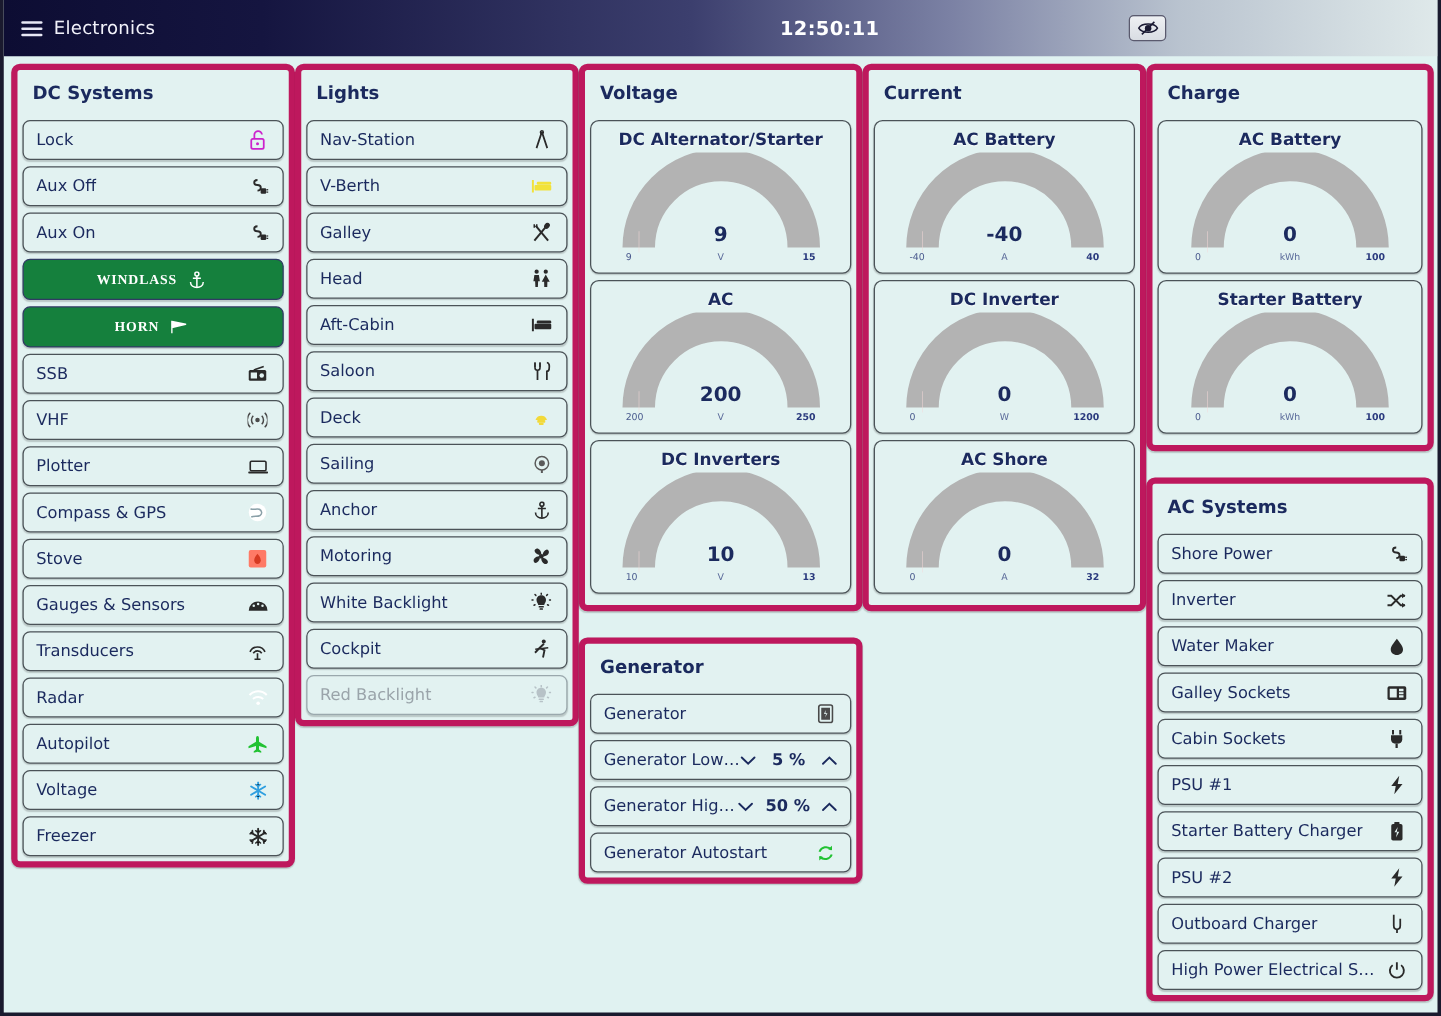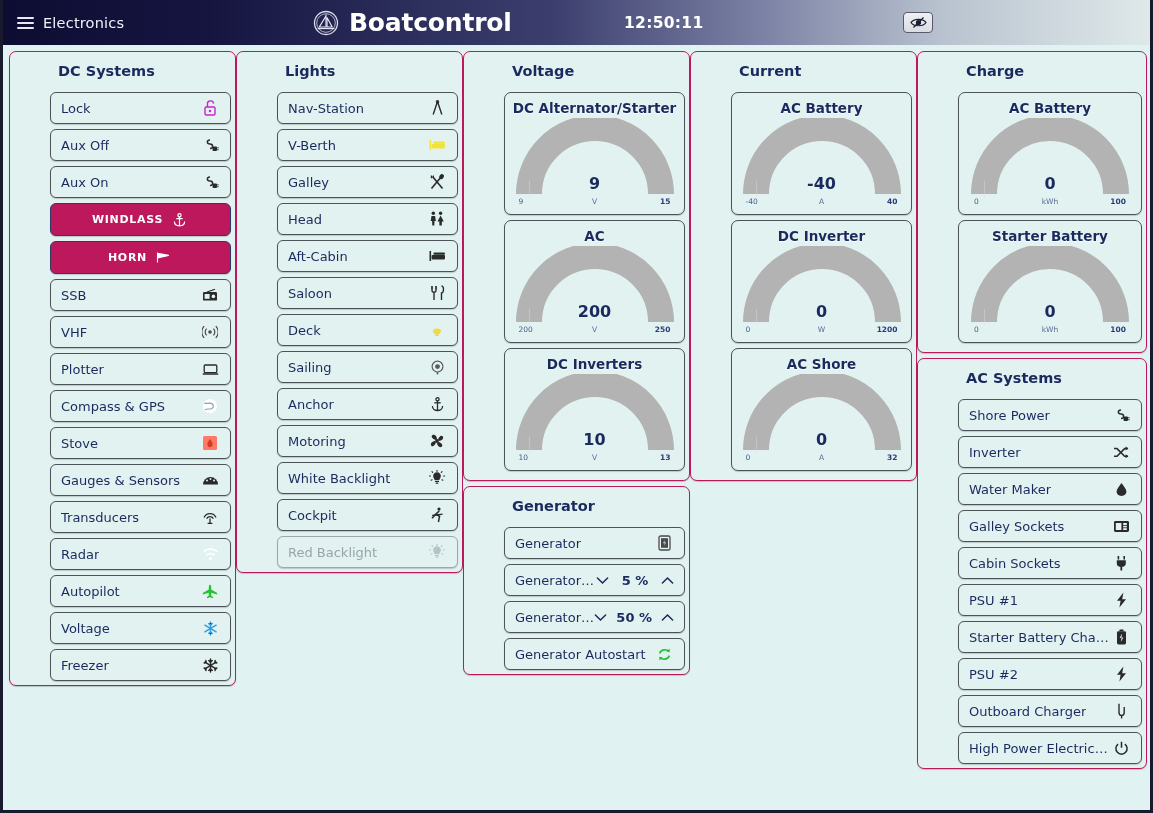--- a/index.html
+++ b/index.html
@@ -66,27 +66,26 @@
     align-items: flex-start;
     padding: 6px 6px 0 6px;
     gap: 0px;
     height: 768px;
   }
   .column { width: 227px; flex-shrink: 0; }
   .column.wide { width: 230px; }
 
   
   .panel {
-    border: 1px solid #be185d;
+    border: 5px solid #be185d;
     border-radius: 7px;
     background: #e2f2f1;
-    margin-bottom: 5px;
+    margin-bottom: 21px;
     box-shadow: 0 1px 1px rgba(0,0,0,.18);
     overflow: hidden;
-    padding-left: 36px;
   }
   .panel-header {
     padding: 11px 12px 13px 12px;
     font-size: 14.5px;
     font-weight: bold;
     color: #1b2a5e;
   }
   .panel-body { padding: 0 4px 4px 4px; }
 
   
@@ -103,29 +102,30 @@
     font-size: 13px;
     color: #1b2a5e;
   }
   .row:last-child { margin-bottom: 0; }
   .row.disabled { color: #9aa4aa; border-color: #9aa8ad; cursor: default; }
   .row-label { white-space: nowrap; overflow: hidden; text-overflow: ellipsis; }
   .row-icon { display: flex; align-items: center; justify-content: center; width: 20px; height: 18px; flex-shrink: 0; }
 
   
   .row.action {
-    background: #be185d;
+    background: #15803d;
     border-color: #303a64;
     color: #ffffff;
     justify-content: center;
     font-size: 11px;
     font-weight: bold;
     letter-spacing: .7px;
     height: 33px;
     gap: 6px;
+    font-family: Liberation Serif, serif;
   }
 
   
   .stepper { display: flex; align-items: center; gap: 9px; flex-shrink: 0; }
   .chev { cursor: pointer; display: flex; align-items: center; }
   .stepper-value { font-size: 13px; font-weight: bold; color: #1b2a5e; min-width: 34px; text-align: center; }
 
   
   .gauge-card {
     border: 1px solid #4b5358;
@@ -168,32 +168,20 @@
 <div id="header">
   <div id="menu-area">
     <span class="hamburger">
         <span></span>
         <span></span>
         <span></span>
       </span>
     <span id="menu-label">Electronics</span>
   </div>
 
-  <div id="brand">
-    <span>
-      <svg class="ic" width="26" height="26" viewBox="0 0 26 26">
-        <circle cx="13" cy="13" r="11.5" fill="none" stroke="#dcdcea" stroke-width="1.3"></circle>
-        <circle cx="13" cy="13" r="9.3" fill="none" stroke="#dcdcea" stroke-width=".8"></circle>
-        <path d="M13 4.5 L13 17 M13 17 L6.3 17 L13 6 Z" fill="none" stroke="#f0f0fa" stroke-width="1.1"></path>
-        <path d="M14 7.5 L19.2 17 L14 17 Z" fill="none" stroke="#f0f0fa" stroke-width="1.1"></path>
-        <path d="M4.6 18.6 L21.4 18.6" stroke="#f0f0fa" stroke-width="1.1"></path>
-      </svg>
-    </span>
-    <span id="brand-title">Boatcontrol</span>
-  </div>
 
   <div id="clock">12:50:11</div>
 
   <div id="eye-button">
     <span>
       <svg class="ic" width="17" height="13" viewBox="0 0 17 13">
         <path d="M1 6.5 C3.5 2.2, 13.5 2.2, 16 6.5 C13.5 10.8, 3.5 10.8, 1 6.5 Z" fill="none" stroke="#1a1a33" stroke-width="1.2"></path>
         <circle cx="8.5" cy="6.5" r="2.6" fill="#1a1a33"></circle>
         <path d="M3.5 11.5 L13.5 1.5" stroke="#1a1a33" stroke-width="1.3"></path>
       </svg>

